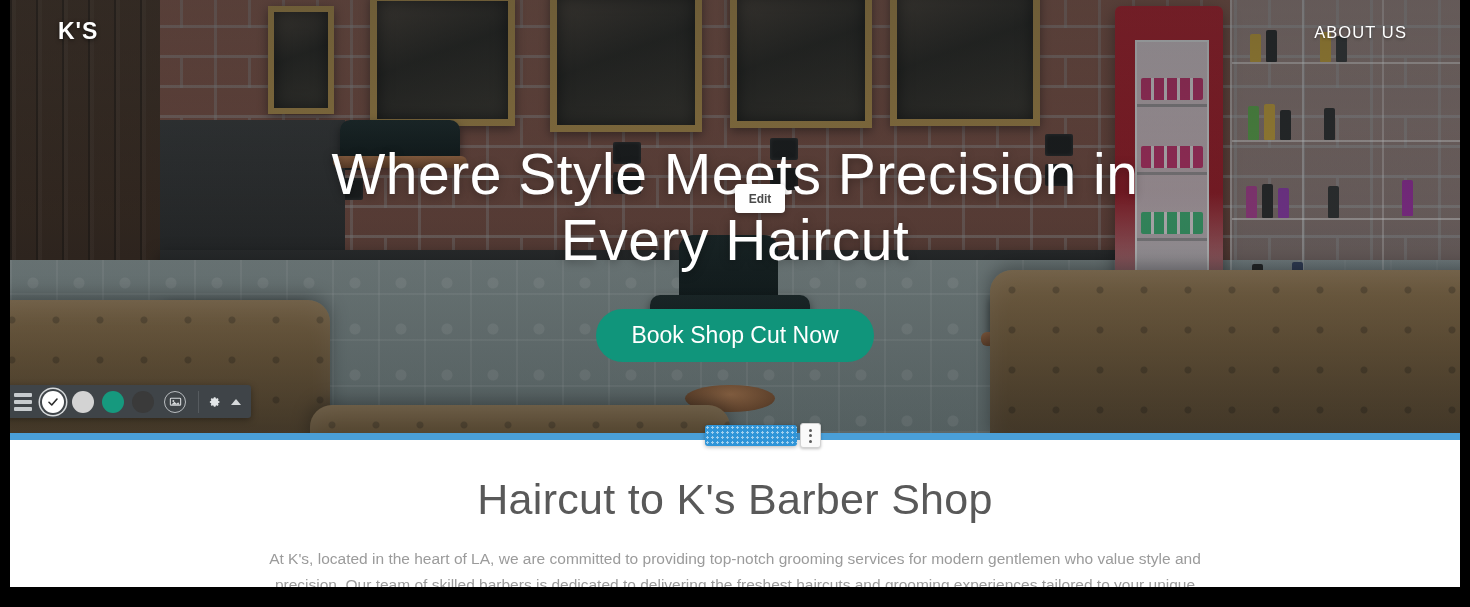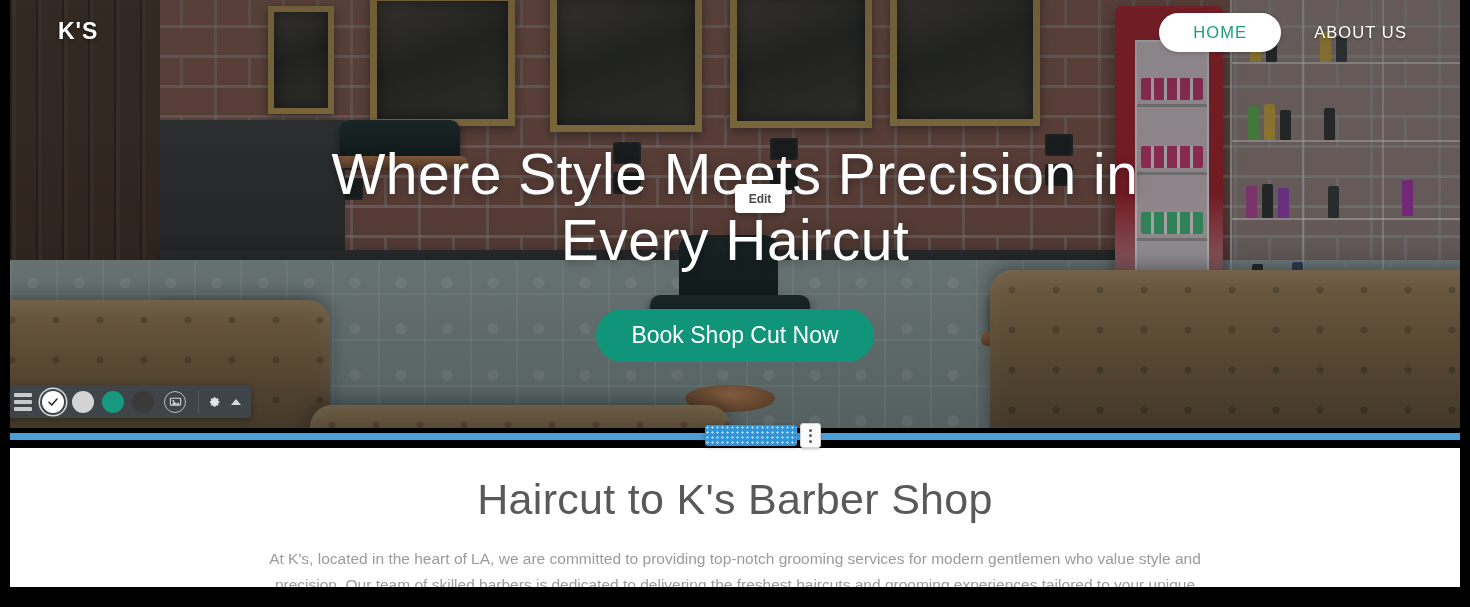--- a/index.html
+++ b/index.html
@@ -8,21 +8,21 @@
     width: 1470px;
     height: 607px;
     overflow: hidden;
     background: #000;
     font-family: "Liberation Sans", sans-serif;
   }
 
   #root {
     position: relative;
     width: 1470px;
-    height: 448px;
+    height: 607px;
     background: #000;
   }
 
   
   .canvas {
     position: absolute;
     left: 10px;
     top: 0;
     width: 1450px;
     height: 587px;
@@ -539,21 +539,20 @@
         <div class="bs-sofa" style="left:-20px;top:300px;width:340px;height:140px"></div>
         <div class="bs-sofa" style="left:980px;top:270px;width:500px;height:170px"></div>
         <div class="bs-sofa" style="left:300px;top:405px;width:420px;height:60px"></div>
 
         <div class="hero-overlay"></div>
       </div>
 
       <div class="site-logo">K'S</div>
 
       <nav class="site-nav">
-        <span class="nav-item active">HOME</span>
         <span class="nav-item">ABOUT US</span>
       </nav>
 
       <div class="hero-content">
         <h1 class="hero-title">Where Style Meets Precision in Every Haircut</h1>
         <button class="hero-cta">Book Shop Cut Now</button>
       </div>
 
       <div class="edit-tip">Edit</div>
 

